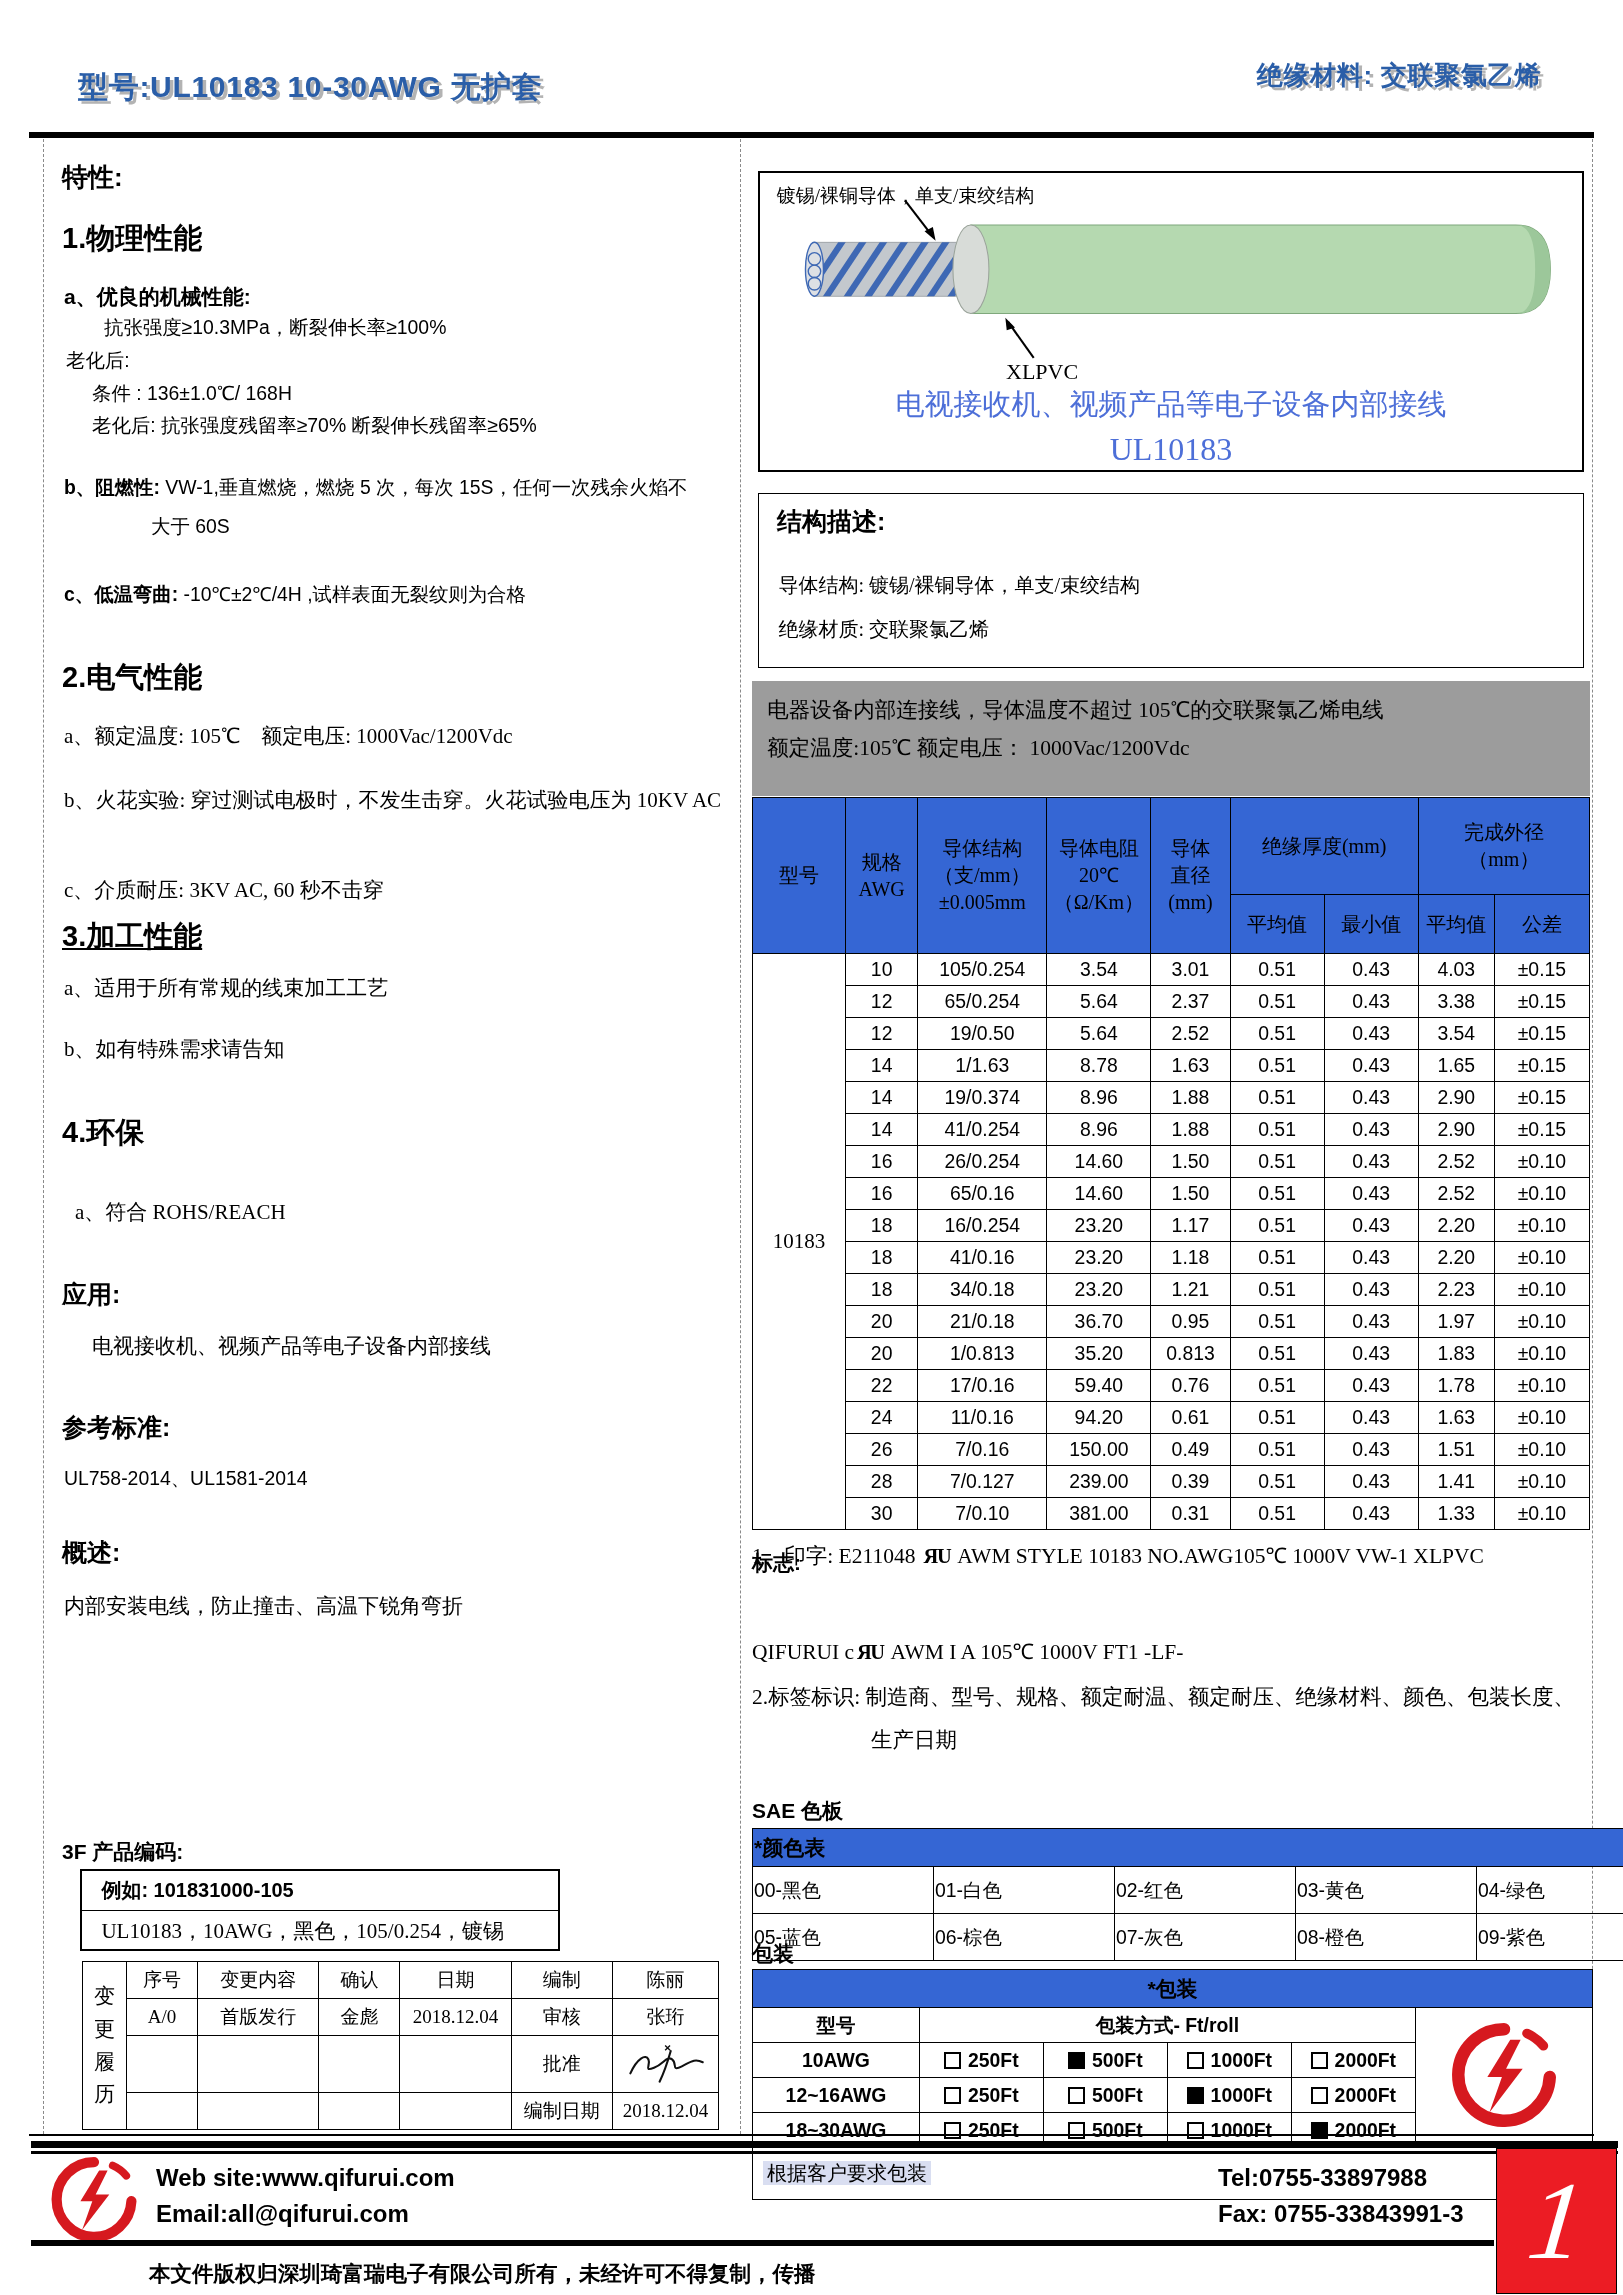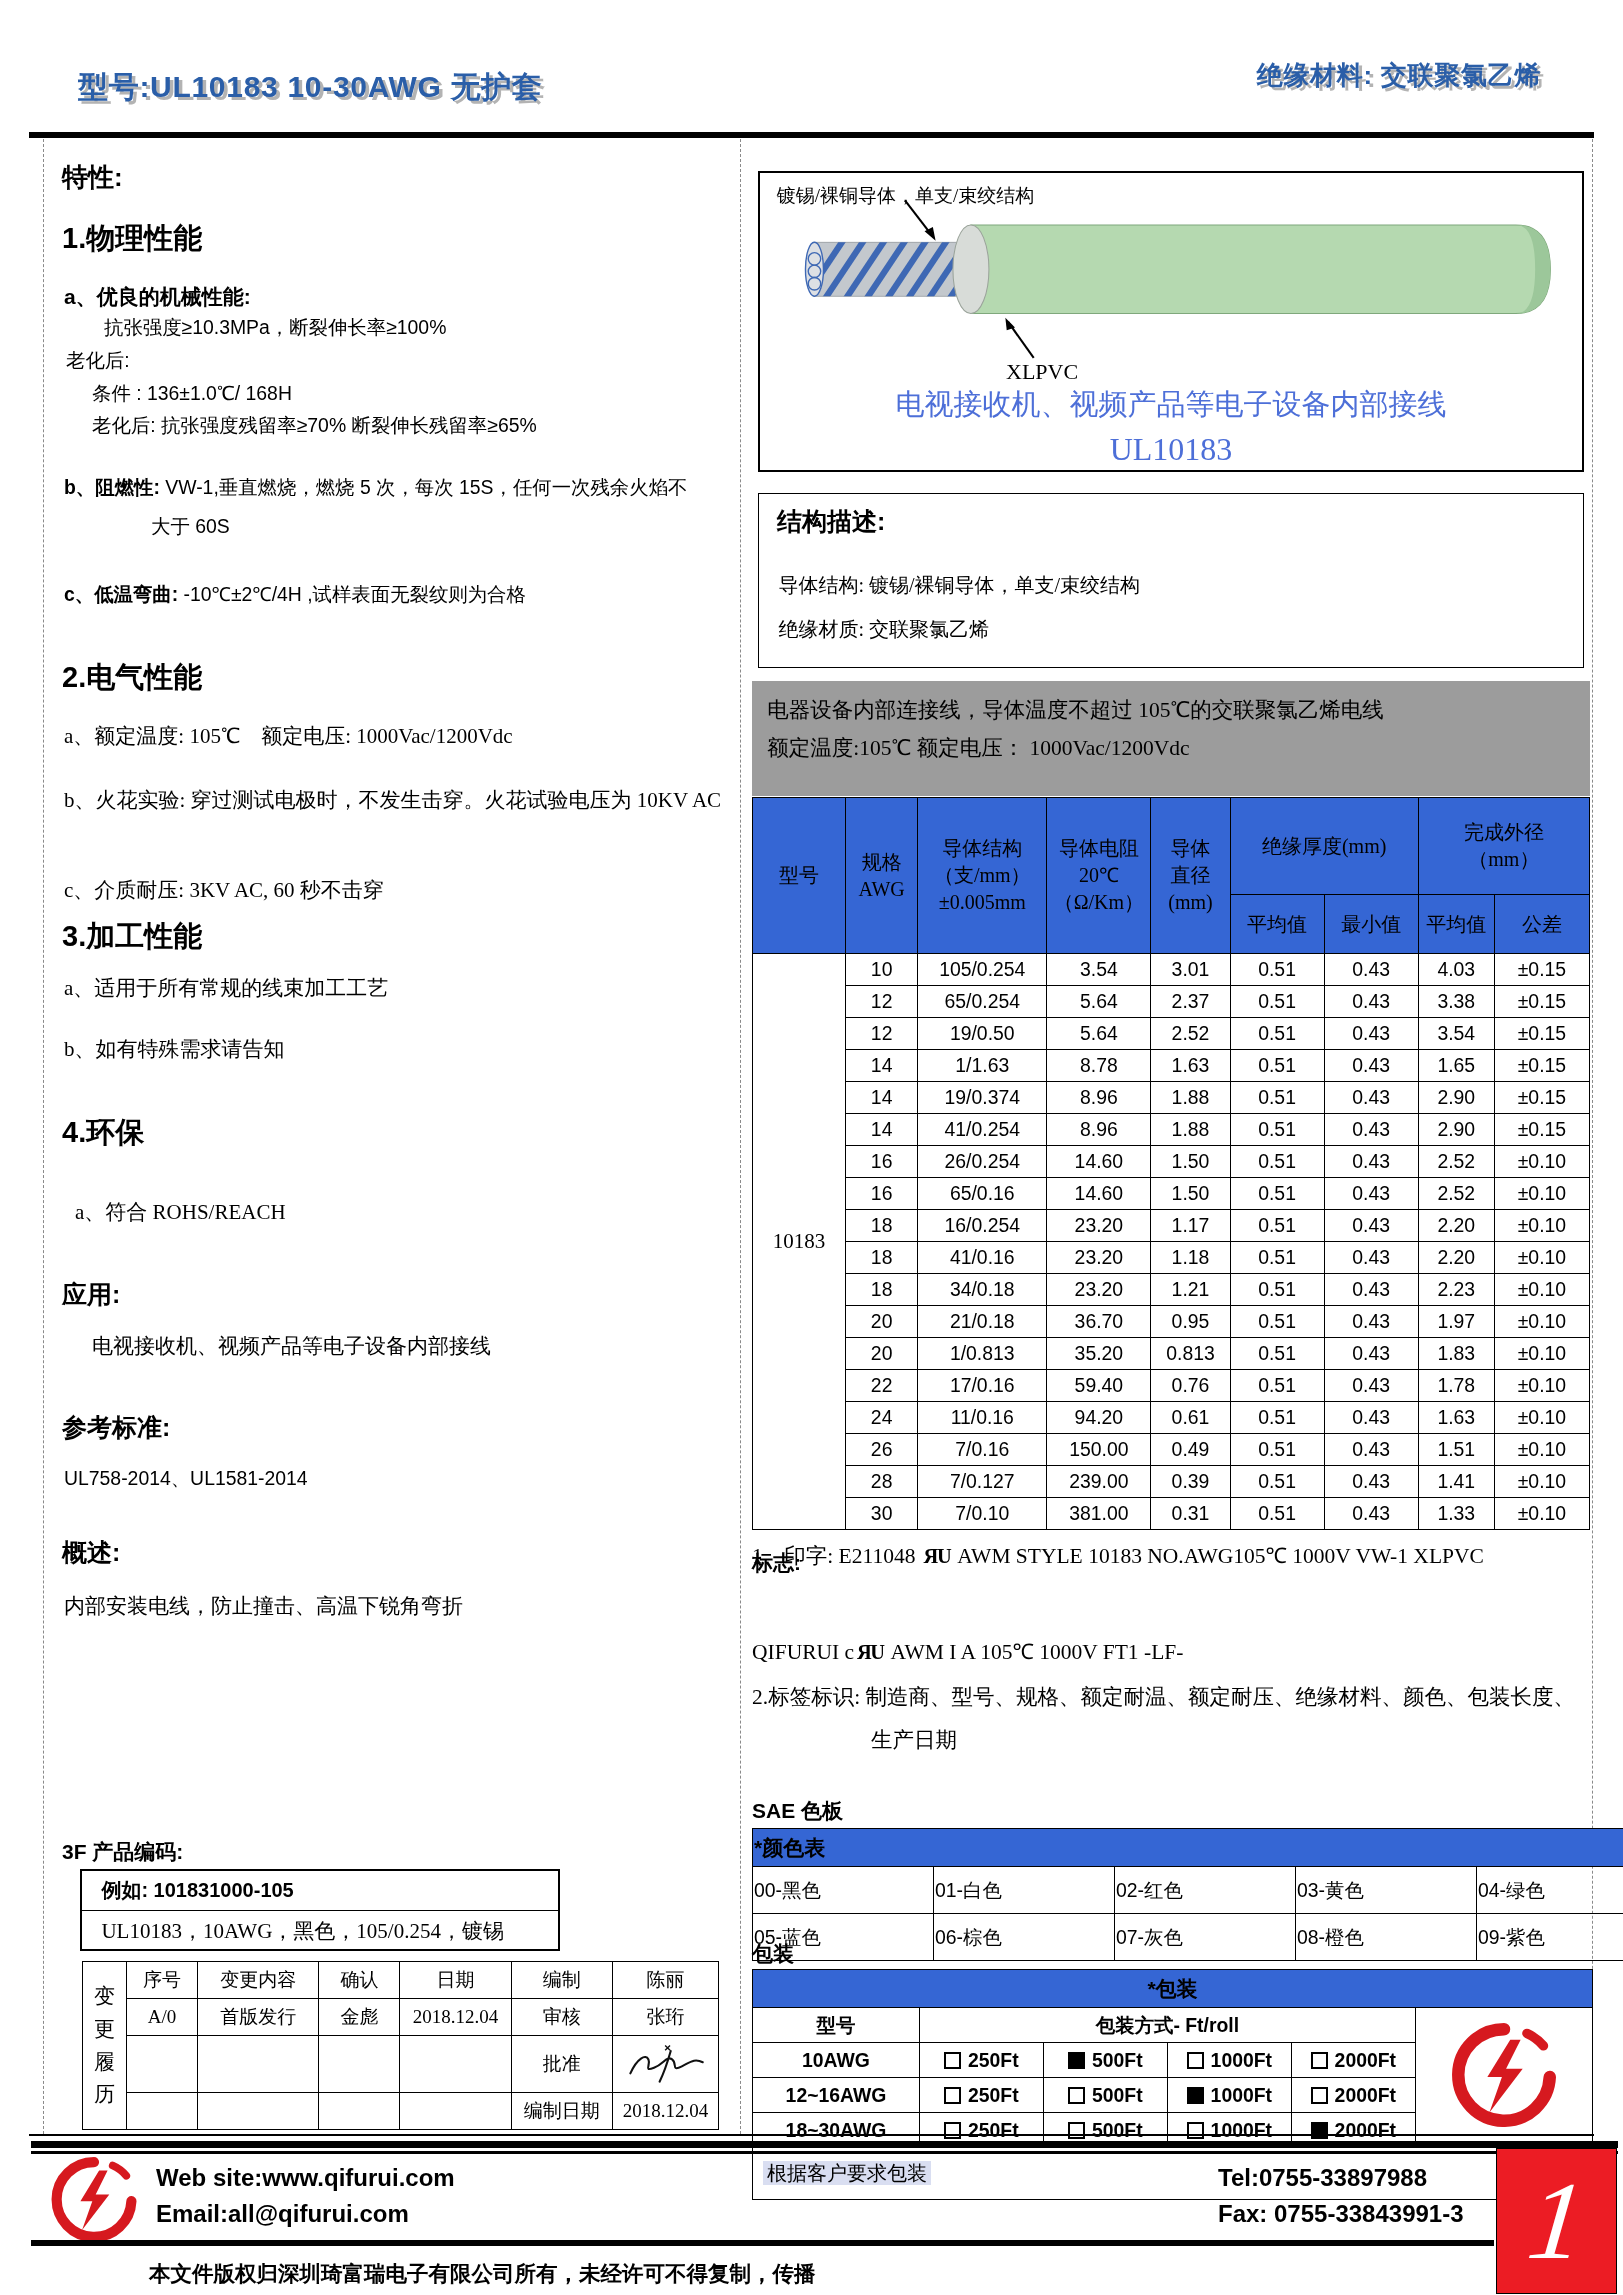--- a/index.html
+++ b/index.html
@@ -74,21 +74,21 @@
   <div class="abs sans f28" style="left:66px;top:348px;">老化后:</div>
   <div class="abs sans f28" style="left:92px;top:381px;">条件 : 136±1.0℃/ 168H</div>
   <div class="abs sans f28" style="left:92px;top:413px;">老化后: 抗张强度残留率≥70% 断裂伸长残留率≥65%</div>
   <div class="abs sans f28" style="left:64px;top:475px;"><span class="b">b、阻燃性:</span><span> VW-1,垂直燃烧，燃烧 5 次，每次 15S，任何一次残余火焰不</span></div>
   <div class="abs sans f28" style="left:151px;top:514px;">大于 60S</div>
   <div class="abs sans f28" style="left:64px;top:582px;"><span class="b">c、低温弯曲:</span><span> -10℃±2℃/4H ,试样表面无裂纹则为合格</span></div>
   <div class="abs sec-big" style="left:62px;top:658px;">2.电气性能</div>
   <div class="abs serif f30" style="left:64px;top:722px;">a、额定温度: 105℃　额定电压: 1000Vac/1200Vdc</div>
   <div class="abs serif f30" style="left:64px;top:786px;">b、火花实验: 穿过测试电极时，不发生击穿。火花试验电压为 10KV AC</div>
   <div class="abs serif f30" style="left:64px;top:876px;">c、介质耐压: 3KV AC, 60 秒不击穿</div>
-  <div class="abs sec-big" style="left:62px;top:917px;">3.加工性能</div>
+  <div class="abs sec-big" style="left:62px;top:917px;text-decoration:underline;">3.加工性能</div>
   <div class="abs serif f30" style="left:64px;top:974px;">a、适用于所有常规的线束加工工艺</div>
   <div class="abs serif f30" style="left:64px;top:1035px;">b、如有特殊需求请告知</div>
   <div class="abs sec-big" style="left:62px;top:1113px;">4.环保</div>
   <div class="abs serif f30" style="left:75px;top:1198px;">a、符合 ROHS/REACH</div>
   <div class="abs sec-mid" style="left:62px;top:1278px;">应用:</div>
   <div class="abs serif f30" style="left:92px;top:1332px;">电视接收机、视频产品等电子设备内部接线</div>
   <div class="abs sec-mid" style="left:62px;top:1411px;">参考标准:</div>
   <div class="abs sans f28" style="left:64px;top:1466px;">UL758-2014、UL1581-2014</div>
   <div class="abs sec-mid" style="left:62px;top:1536px;">概述:</div>
   <div class="abs serif f30" style="left:64px;top:1592px;">内部安装电线，防止撞击、高温下锐角弯折</div>

